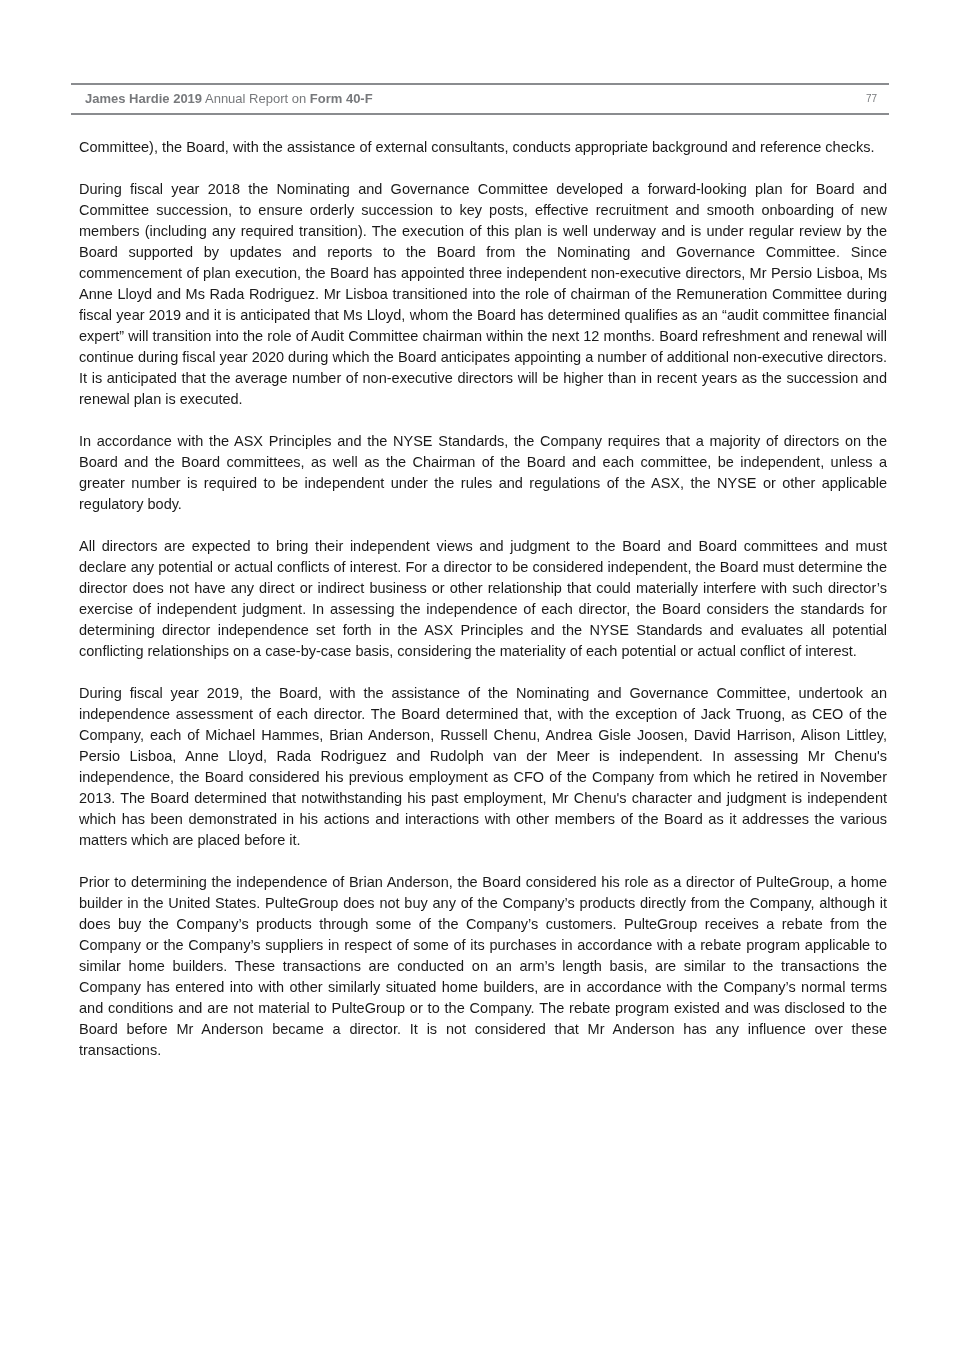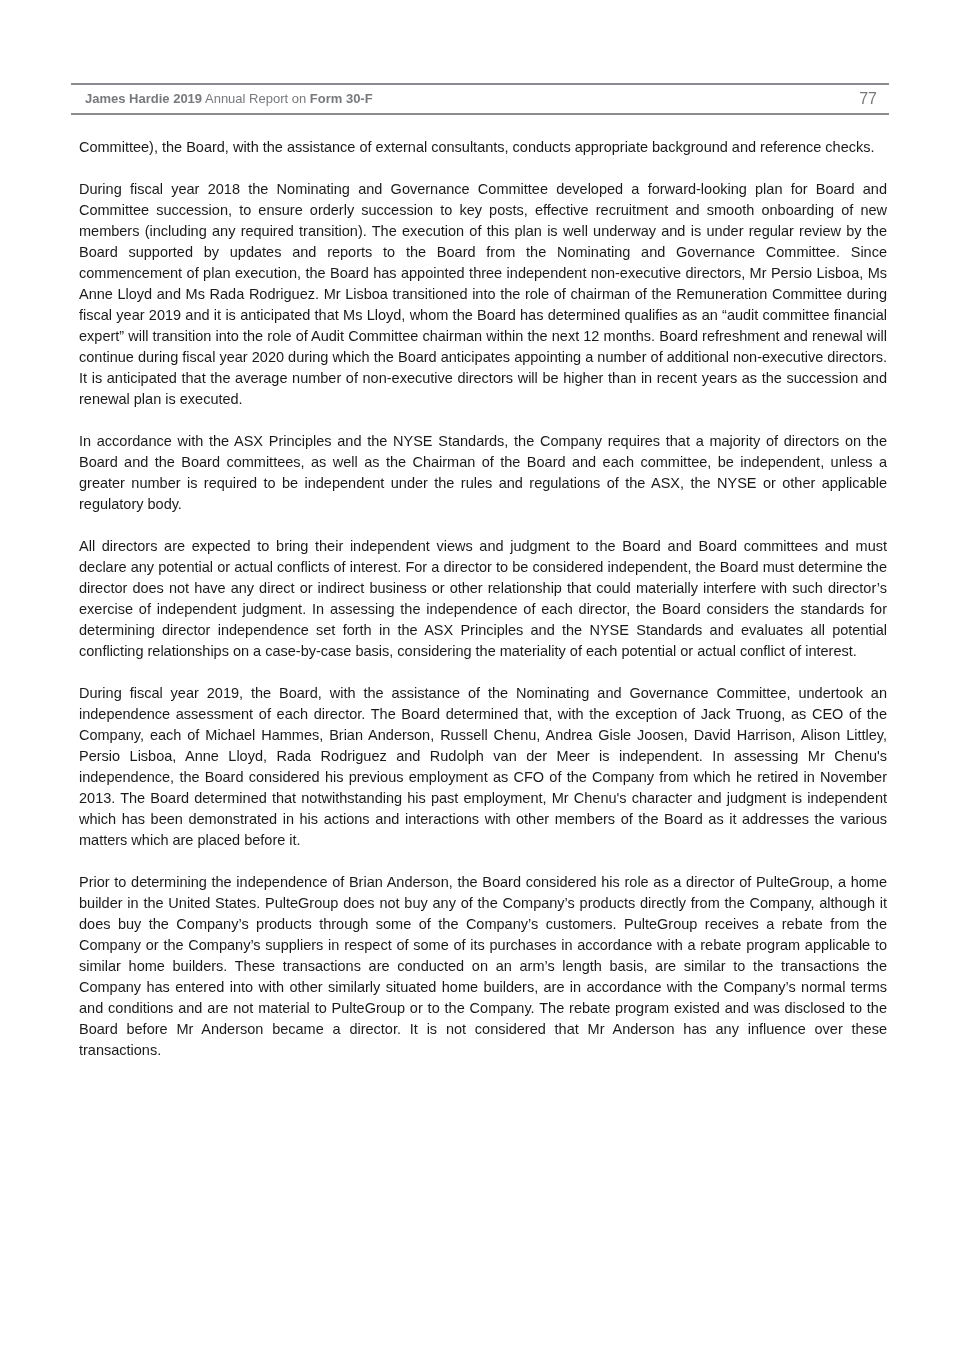--- a/index.html
+++ b/index.html
@@ -20,21 +20,21 @@
     justify-content: space-between;
     align-items: center;
     height: 28px;
     padding: 0 12px 0 14px;
     color: #77797c;
     font-size: 13px;
     line-height: 28px;
   }
   .header-title { white-space: nowrap; }
   .header-title .b { font-weight: bold; margin-top: 25px; }
-  .page-number { font-size: 16px; color: #77797c; }
+  .page-number { font-size: 10px; color: #77797c; }
   main {
     margin: 22px 78px 12px 79px;
     text-align: justify;
     font-size: 14.5px;
     line-height: 21px;
     color: #1a1a1a;
   }
   main p { margin: 0 0 21px 0; }
   main h3 {
     margin: 0 0 21px 0;
@@ -47,21 +47,21 @@
 </style>
 </head>
 <body>
 
 <div class="page">
 
   <div class="header-wrap">
     <div class="rule"></div>
     <div class="header-row">
       <div class="header-title">
-        <span class="b">James Hardie 2019</span><span> Annual Report on </span><span class="b">Form 30-F</span>
+        <span class="b">James Hardie 2019</span><span> Annual Report on </span><span class="b">Form 40-F</span>
       </div>
       <div class="page-number">77</div>
     </div>
     <div class="rule"></div>
   </div>
 
   <main>
     <p>Committee), the Board, with the assistance of external consultants, conducts appropriate background and reference checks.</p>
     <p>During fiscal year 2018 the Nominating and Governance Committee developed a forward-looking plan for Board and Committee succession, to ensure orderly succession to key posts, effective recruitment and smooth onboarding of new members (including any required transition).  The execution of this plan is well underway and is under regular review by the Board supported by updates and reports to the Board from the Nominating and Governance Committee.  Since commencement of plan execution, the Board has appointed three independent non-executive directors, Mr Persio Lisboa, Ms Anne Lloyd and Ms Rada Rodriguez.  Mr Lisboa transitioned into the role of chairman of the Remuneration Committee during fiscal year 2019 and it is anticipated that Ms Lloyd, whom the Board has determined qualifies as an “audit committee financial expert” will transition into the role of Audit Committee chairman within the next 12 months.  Board refreshment and renewal will continue during fiscal year 2020 during which the Board anticipates appointing a number of additional non-executive directors. It is anticipated that the average number of non-executive directors will be higher than in recent years as the succession and renewal plan is executed.</p>
     <p>In accordance with the ASX Principles and the NYSE Standards, the Company requires that a majority of directors on the Board and the Board committees, as well as the Chairman of the Board and each committee, be independent, unless a greater number is required to be independent under the rules and regulations of the ASX, the NYSE or other applicable regulatory body.</p>

